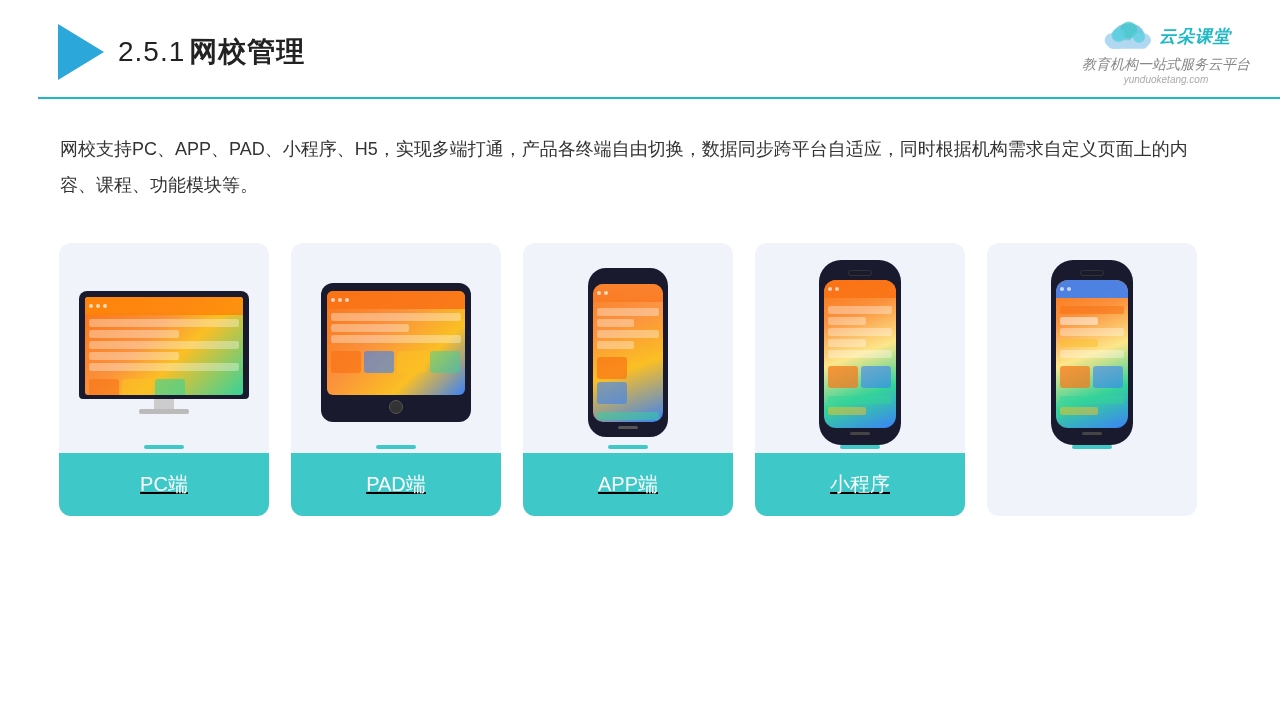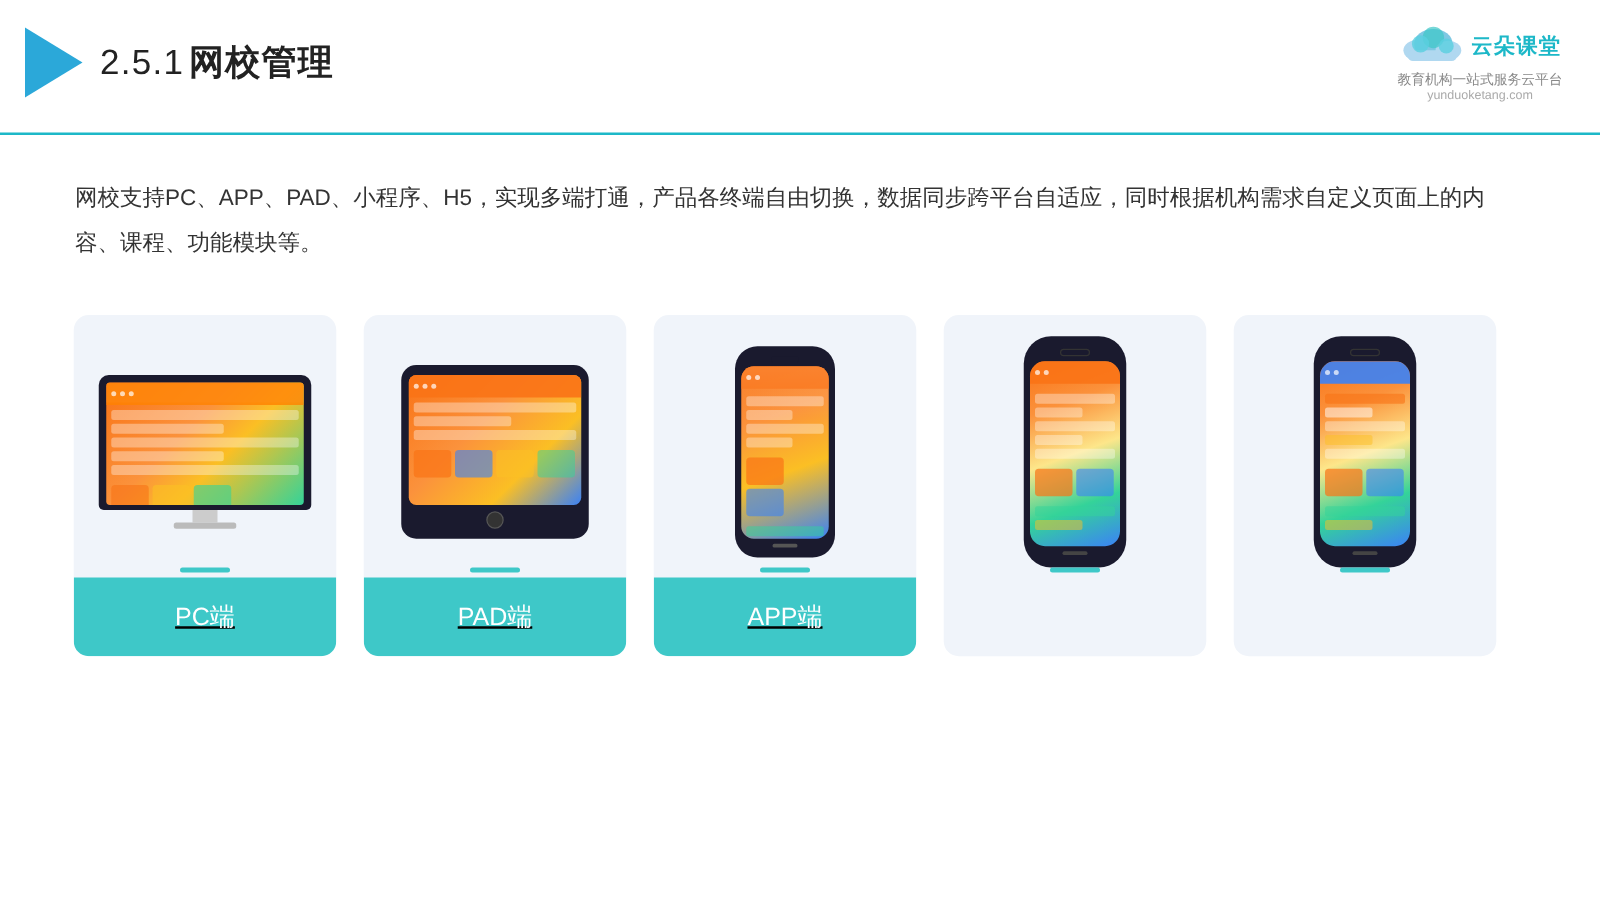--- a/index.html
+++ b/index.html
@@ -10,22 +10,23 @@
       font-family: 'Microsoft YaHei', 'PingFang SC', sans-serif;
       overflow: hidden;
       position: relative;
     }
 
     
     .header {
       display: flex;
       align-items: center;
       justify-content: space-between;
-      padding: 18px 30px 24px 20px;
+      padding: 18px 30px 12px 20px;
       border-bottom: 2px solid #1db8c8;
+      margin-left: 38px;
     }
     .header-left {
       display: flex;
       align-items: center;
       gap: 14px;
     }
     .logo-triangle {
       width: 0;
       height: 0;
       border-top: 28px solid transparent;
@@ -42,38 +43,39 @@
     .page-title .num {
       font-weight: normal;
       margin-right: 4px;
     }
 
     
     .brand-area {
       display: flex;
       flex-direction: column;
       align-items: center;
+      font-style: italic;
     }
     .cloud-icon-wrap {
       display: flex;
       align-items: center;
       gap: 6px;
     }
     .cloud-svg {
       width: 52px;
       height: 36px;
     }
     .brand-text-cn {
       font-size: 17px;
       font-weight: bold;
       color: #1db8c8;
       letter-spacing: 1px;
     }
     .brand-tagline {
-      font-size: 11px;
+      font-size: 14px;
       color: #888;
       text-align: center;
       margin-top: 2px;
     }
     .brand-url {
       font-size: 10px;
       color: #aaa;
       text-align: center;
     }
 
@@ -483,20 +485,21 @@
                 <div class="screen-row" style="background:rgba(52,211,153,0.5)"></div>
                 <div class="screen-row half" style="margin-top:3px;background:rgba(251,191,36,0.5)"></div>
               </div>
             </div>
           </div>
           <div class="phone-home" style="background:#444"></div>
         </div>
       </div>
     </div>
     <div class="section-accent"></div>
+    <div class="card-label">小程序</div>
   </div>
 
   <div class="card">
     <div class="card-image-area">
       <div class="phone-mock">
         <div class="mini-phone-outer">
           <div class="mini-phone-notch-area">
             <div class="mini-phone-notch"></div>
           </div>
           <div class="mini-phone-screen orange">

